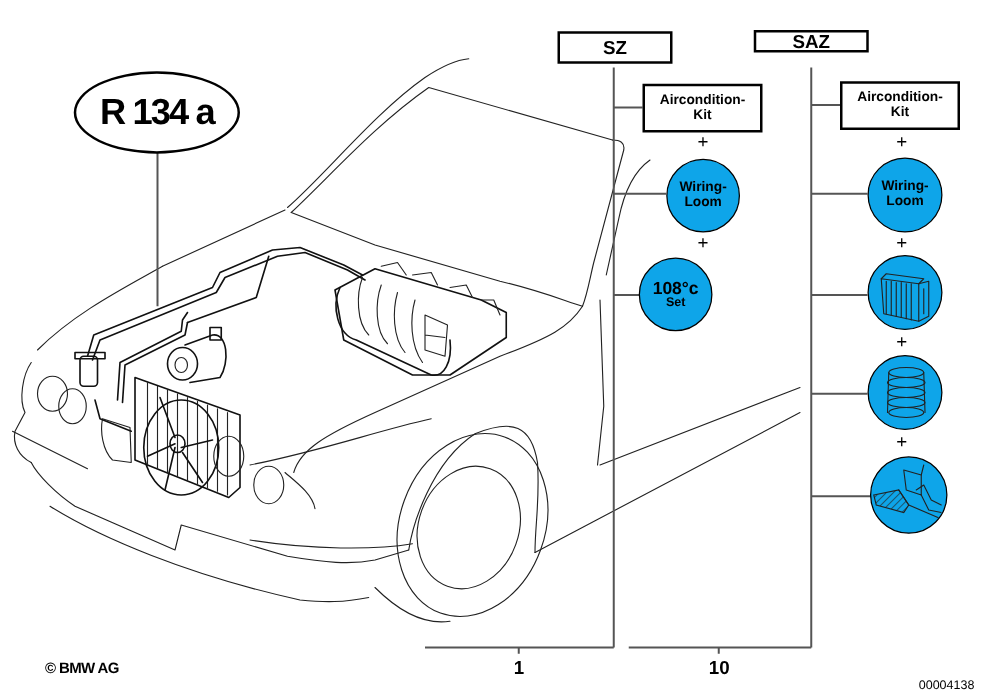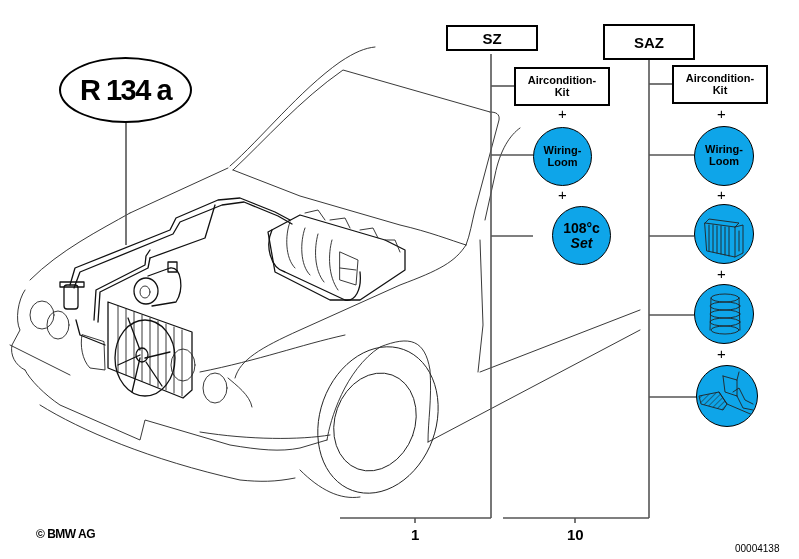--- a/index.html
+++ b/index.html
@@ -112,27 +112,27 @@
   <div class="box" style="left:514px;top:67px;width:96px;height:39px;flex-direction:column;">
     <span class="lbl" style="position:static;font-size:11px;">Aircondition-</span>
     <span class="lbl" style="position:static;font-size:11px;">Kit</span>
   </div>
   <span class="plus" style="left:558px;top:106px;">+</span>
   <div class="circ" style="left:533px;top:127px;width:59px;height:59px;">
     <span class="lbl" style="position:static;font-size:11px;">Wiring-</span>
     <span class="lbl" style="position:static;font-size:11px;">Loom</span>
   </div>
   <span class="plus" style="left:558px;top:187px;">+</span>
-  <div class="circ" style="left:552px;top:206px;width:59px;height:59px;">
+  <div class="circ" style="left:511px;top:206px;width:59px;height:59px;">
     <span class="lbl" style="position:static;font-size:14px;">108°c</span>
-    <span class="lbl" style="position:static;font-size:14px;font-style:italic;">Set</span>
+    <span class="lbl" style="position:static;font-size:10px;">Set</span>
   </div>
   <span class="qty" style="left:411px;top:526px;">1</span>
 
-  <div class="box" style="left:603px;top:24px;width:92px;height:36px;">
+  <div class="box" style="left:603px;top:24px;width:92px;height:18px;">
     <span style="font-size:15px;font-weight:bold;">SAZ</span>
   </div>
   <div class="box" style="left:672px;top:65px;width:96px;height:39px;flex-direction:column;">
     <span class="lbl" style="position:static;font-size:11px;">Aircondition-</span>
     <span class="lbl" style="position:static;font-size:11px;">Kit</span>
   </div>
   <span class="plus" style="left:717px;top:106px;">+</span>
   <div class="circ" style="left:694px;top:126px;width:60px;height:60px;">
     <span class="lbl" style="position:static;font-size:11px;">Wiring-</span>
     <span class="lbl" style="position:static;font-size:11px;">Loom</span>

